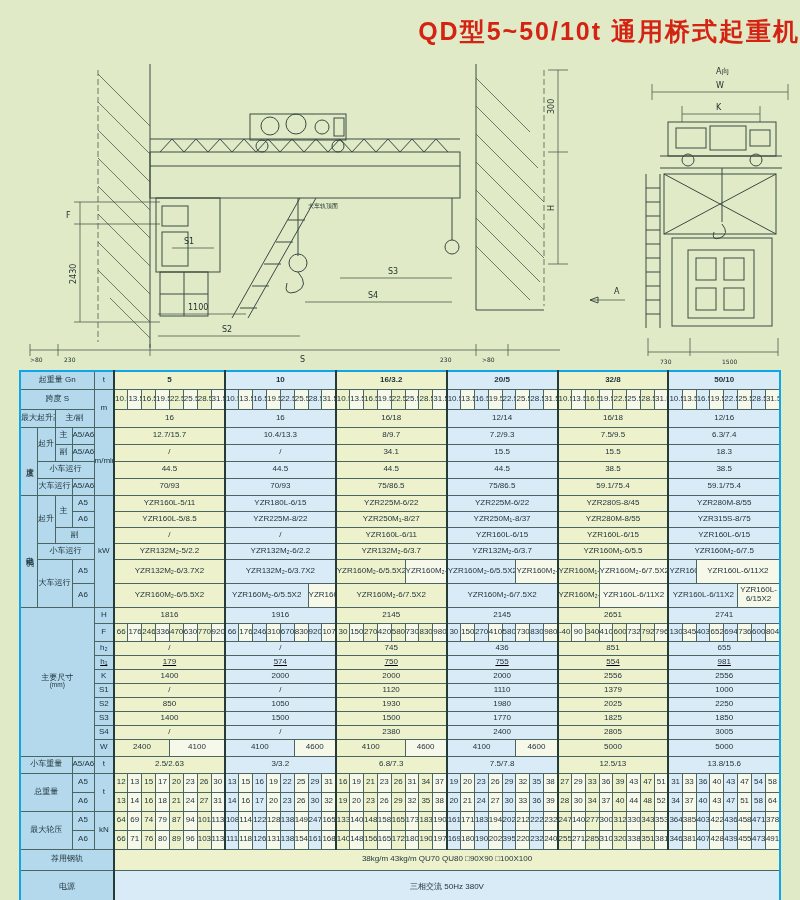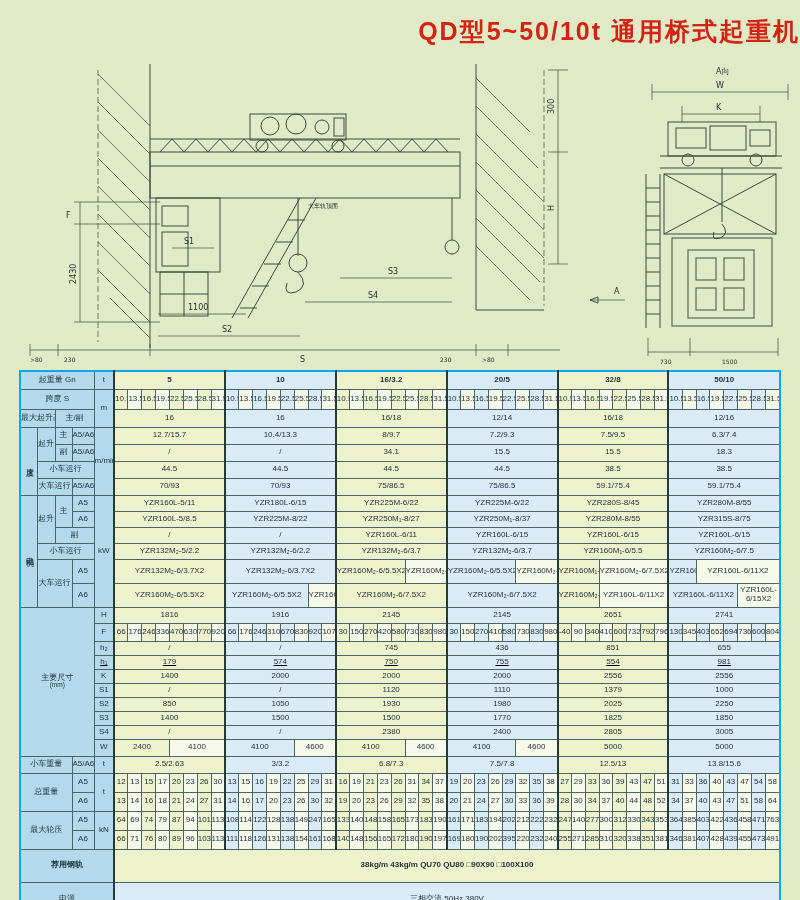--- a/index.html
+++ b/index.html
@@ -729,21 +729,21 @@
         <td class="sm cw">330</td>
         <td class="sm ycol">343</td>
         <td class="sm cw">353</td>
         <td class="sm bcol gB">364</td>
         <td class="sm cw">385</td>
         <td class="sm bcol">403</td>
         <td class="sm cw">422</td>
         <td class="sm bcol">436</td>
         <td class="sm cw">458</td>
         <td class="sm bcol">471</td>
-        <td class="sm cw">763</td>
+        <td class="sm cw">378</td>
       </tr>
       <tr style="height: 19px;">
         <td class="lab">A6</td>
         <td class="sm ycol gB">66</td>
         <td class="sm cw">71</td>
         <td class="sm ycol">76</td>
         <td class="sm cw">80</td>
         <td class="sm ycol">89</td>
         <td class="sm cw">96</td>
         <td class="sm ycol">103</td>
@@ -782,21 +782,21 @@
         <td class="sm cw">381</td>
         <td class="sm bcol gB">346</td>
         <td class="sm cw">381</td>
         <td class="sm bcol">407</td>
         <td class="sm cw">428</td>
         <td class="sm bcol">439</td>
         <td class="sm cw">455</td>
         <td class="sm bcol">473</td>
         <td class="sm cw">491</td>
       </tr>
-      <tr style="height: 33px; font-weight: bold;">
+      <tr style="height: 21px;">
         <td colspan="5" class="lab">荐用钢轨</td>
         <td colspan="48" class="dat ycol gB">38kg/m   43kg/m   QU70   QU80   □90X90   □100X100</td>
       </tr>
       <tr style="height: 35px;">
         <td colspan="5" class="lab">电源</td>
         <td colspan="48" class="dat bcol gB">三相交流   50Hz   380V</td>
       </tr>
     </tbody>
 </table>
 

